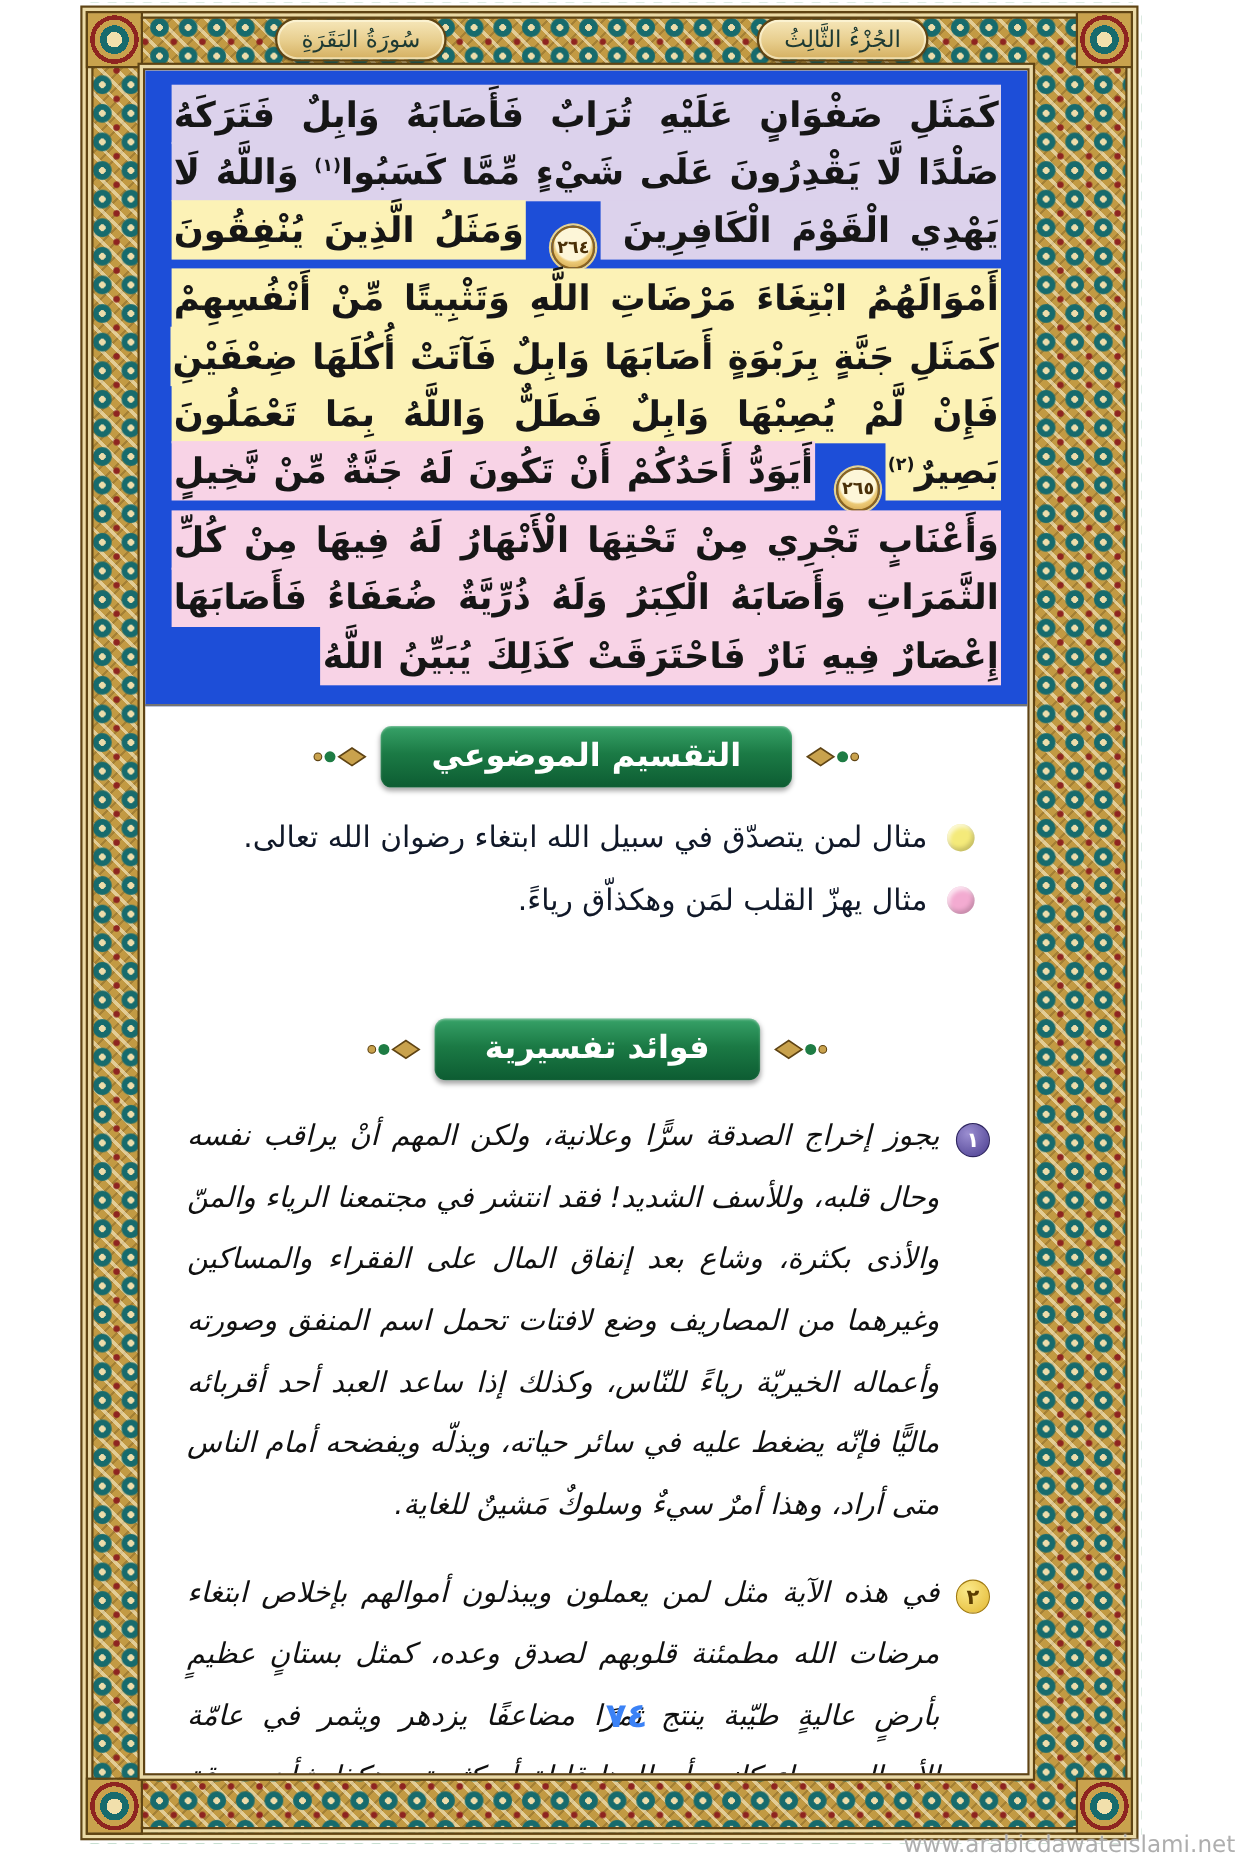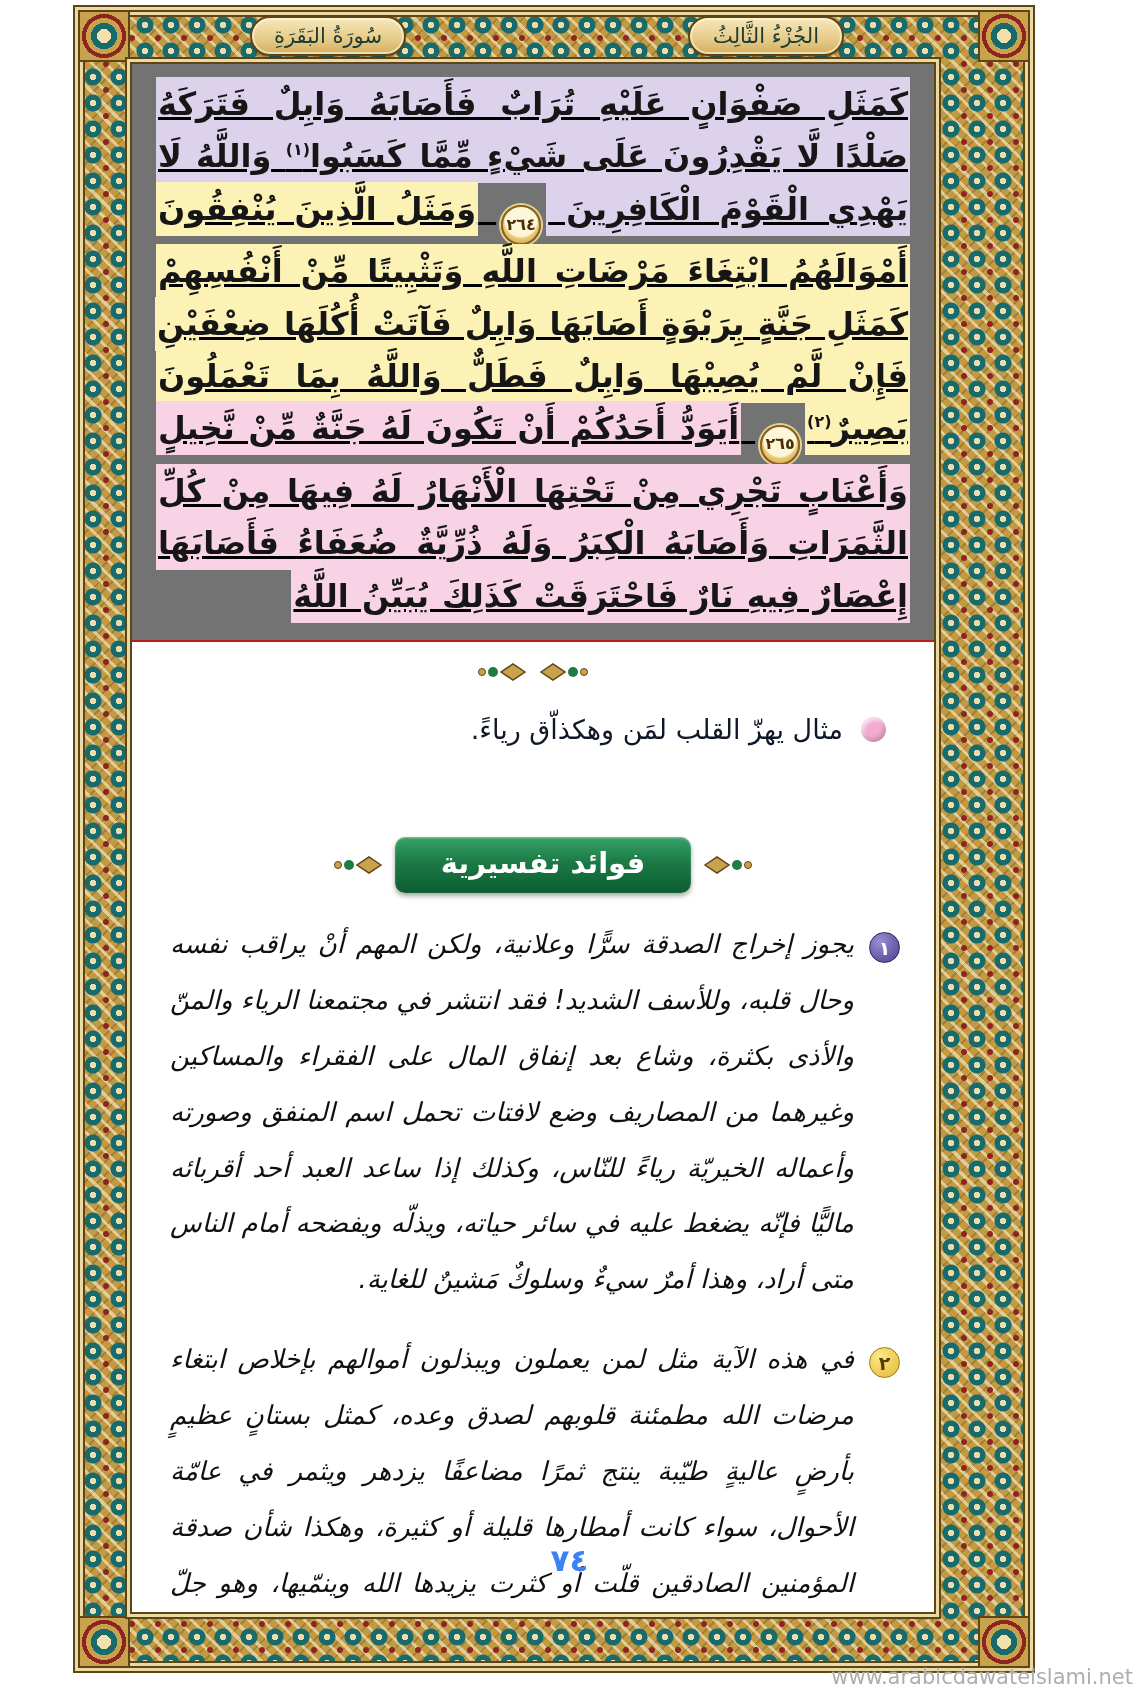--- a/index.html
+++ b/index.html
@@ -76,24 +76,23 @@
     position: absolute; left: 130px; top: 62px; z-index: 2;
     width: 806px; height: 1552px;
     background: #ffffff;
     border: 2px solid #5f4414;
     box-shadow: 0 0 0 3px #ead9a5, 0 0 0 5px #5f4414;
     overflow: hidden;
   }
 
   
   .quran-block {
-    background: #737373;
+    background: #1d4ed8;
     padding: 14px 24px 18px;
-    border-bottom: 2px solid #b91c1c;
-    text-decoration: underline;
+    border-bottom: 2px solid #737373;
   }
   .quran-text {
     direction: rtl;
     text-align: justify;
     font-size: 32px;
     line-height: 1.64;
     font-weight: bold;
     color: #161616;
     word-spacing: 2px;
   }
@@ -151,21 +150,21 @@
   .benefit-text {
     font-size: 26px; line-height: 2.15; text-align: justify; color: #101010; font-style: italic;
   }
 
   
   .page-number {
     position: absolute; left: 50%; bottom: 112px; transform: translateX(-50%);
     z-index: 4; font-size: 31px; font-weight: bold; color: #3b82f6;
   }
   .watermark {
-    position: absolute; right: 6px; bottom: 1px; z-index: 5;
+    position: absolute; right: 16px; bottom: 1px; z-index: 5;
     direction: ltr;
     font-size: 21px; color: #aeaeae;
     text-shadow: 0 0 2px #ffffff;
   }
 </style>
 </head>
 <body>
 
 <div class="screen">
 
@@ -195,30 +194,35 @@
     </div>
 
     <div class="banner-row">
       <span class="orn">
         <svg width="52" height="24" viewBox="0 0 52 24" aria-hidden="true">
           <path d="M2 12 L14 4 L26 12 L14 20 Z" fill="#c9a24d" stroke="#5f4414" stroke-width="1.5"></path>
           <circle cx="34" cy="12" r="5" fill="#1e7c44"></circle>
           <circle cx="45" cy="12" r="3.5" fill="#c9a24d" stroke="#5f4414" stroke-width="1"></circle>
         </svg>
       </span>
+      <span class="banner">التقسيم الموضوعي</span>
       <span class="orn flip">
         <svg width="52" height="24" viewBox="0 0 52 24" aria-hidden="true">
           <path d="M2 12 L14 4 L26 12 L14 20 Z" fill="#c9a24d" stroke="#5f4414" stroke-width="1.5"></path>
           <circle cx="34" cy="12" r="5" fill="#1e7c44"></circle>
           <circle cx="45" cy="12" r="3.5" fill="#c9a24d" stroke="#5f4414" stroke-width="1"></circle>
         </svg>
       </span>
     </div>
 
     <div class="bullets">
+      <div class="bullet-row">
+        <span class="dot dot-yellow"></span>
+        <span>مثال لمن يتصدّق في سبيل الله ابتغاء رضوان الله تعالى.</span>
+      </div>
       <div class="bullet-row">
         <span class="dot dot-pink"></span>
         <span>مثال يهزّ القلب لمَن وهكذاّق رياءً.</span>
       </div>
     </div>
 
     <div class="banner-row second">
       <span class="orn">
         <svg width="52" height="24" viewBox="0 0 52 24" aria-hidden="true">
           <path d="M2 12 L14 4 L26 12 L14 20 Z" fill="#c9a24d" stroke="#5f4414" stroke-width="1.5"></path>

